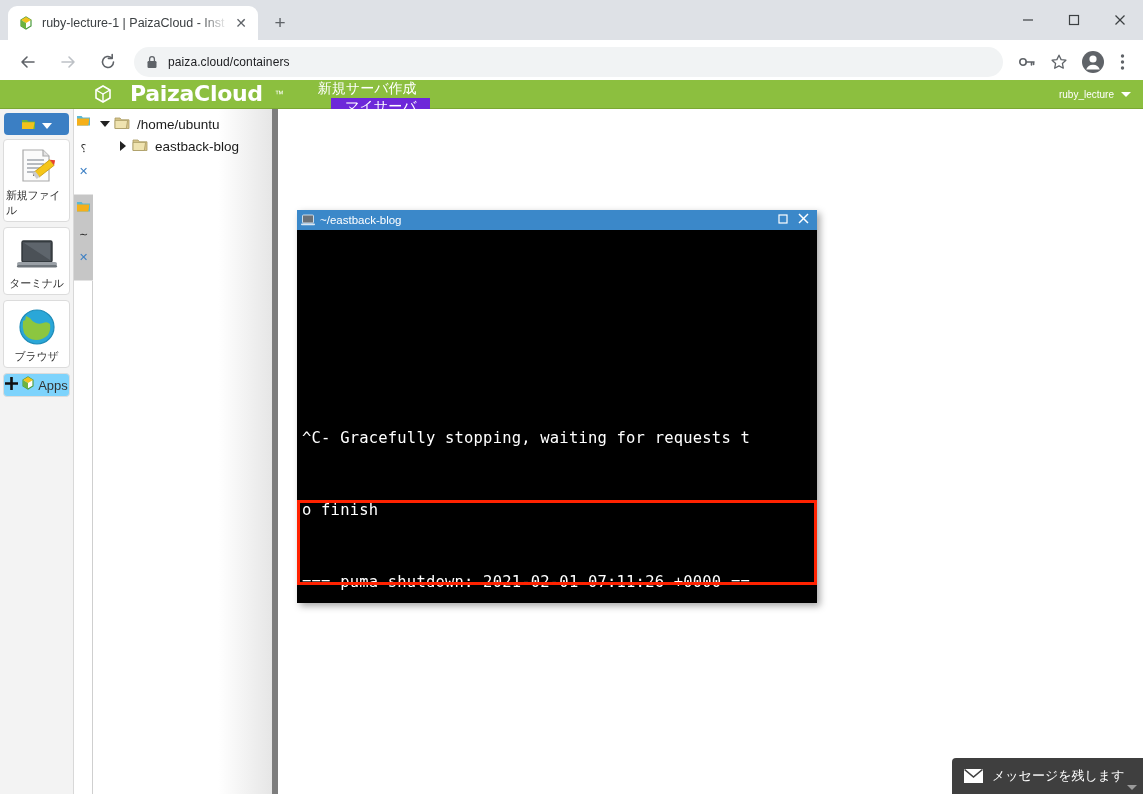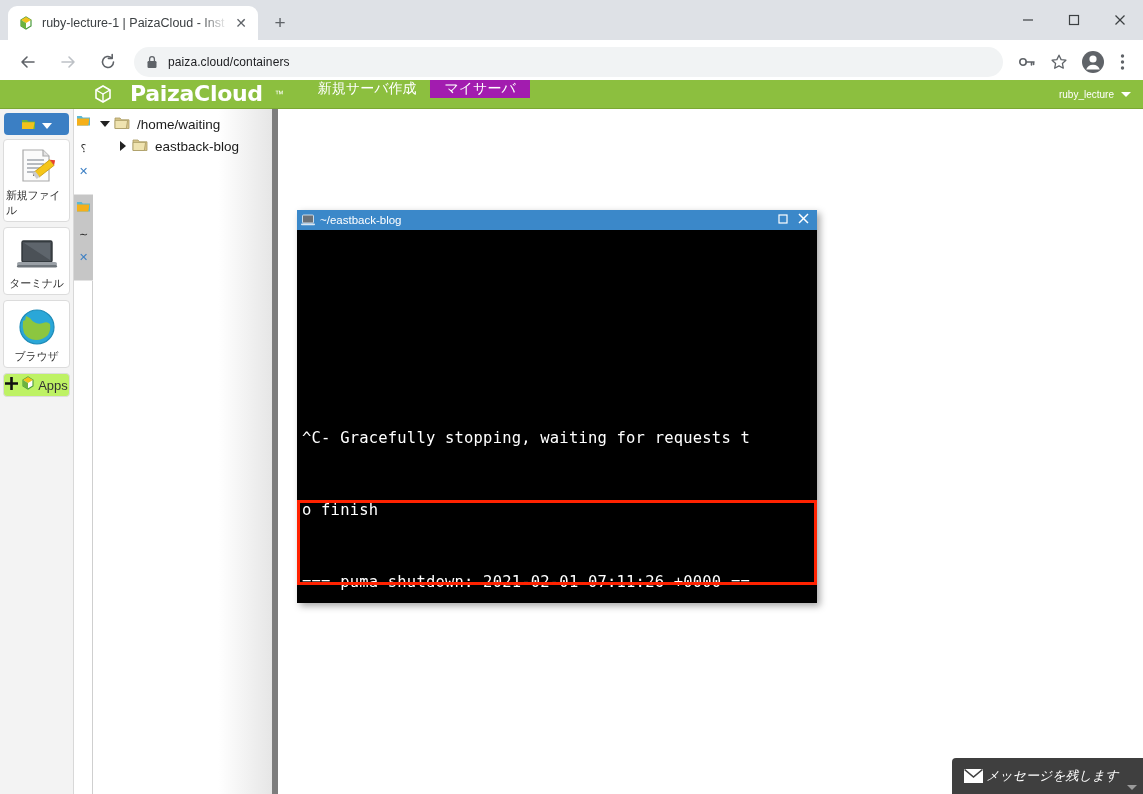--- a/index.html
+++ b/index.html
@@ -97,26 +97,26 @@
     color:#fff;
     gap:12px;
   }
   .brand-logo { width: 22px; height: 22px; margin-right:4px; }
   .brand-text {
     font-size: 22px; font-weight: bold; color:#ffffff;
     letter-spacing: -0.3px; line-height: 1;
     font-family: "DejaVu Sans", sans-serif;
   }
   .brand-tm { font-size: 9px; vertical-align: super; color:#fff; }
-  .hdr-nav { display:flex; align-items:flex-start; margin-left: 20px; }
+  .hdr-nav { display:flex; align-items:flex-end; margin-left: 20px; flex-direction: column; }
   .hdr-item {
     display:flex; align-items:center; padding: 0 14px;
     color:#ffffff; font-size: 14px;
   }
-  .hdr-item.active { background:#a21caf; }
+  .hdr-item.active { background:#6d28d9; }
   .hdr-user {
     position:absolute; right: 12px; top:0; height:29px;
     display:flex; align-items:center; color:#fff; font-size:10px;
   }
   .caret-down {
     display:inline-block; margin-left:7px;
     width:0;height:0;border-left:5px solid transparent;border-right:5px solid transparent;
     border-top:5px solid #fff;
   }
 
@@ -152,21 +152,21 @@
   }
   .server-select .sbox { width:15px;height:14px; }
   .tool-card {
     background:#ffffff; border:1px solid #dcdcdc; border-radius:4px;
     margin-bottom: 5px; padding: 6px 2px 3px 2px;
     display:flex; flex-direction:column; align-items:center;
   }
   .tool-icon { width: 44px; height: 40px; display:flex;align-items:center;justify-content:center; }
   .tool-label { font-size: 11px; color:#333; margin-top: 2px; letter-spacing:-0.3px;}
   .apps-card {
-    background:#bef264; border:1px solid #dcdcdc; border-radius:4px;
+    background:#7dd3fc; border:1px solid #dcdcdc; border-radius:4px;
     height: 24px; display:flex; align-items:center; justify-content:center; gap:2px;
   }
   .apps-label { font-size: 13px; color:#333; font-family:"Liberation Sans",sans-serif;}
 
   
   .vtabs {
     position:absolute; left:74px; top:29px; width: 19px; bottom:0;
     background:#ffffff; border-right:1px solid #cfcfcf;
   }
   .vtab {
@@ -231,22 +231,22 @@
     width: 520px; height: 85px;
     border: 3px solid #ff2200;
     pointer-events:none;
   }
 
   
   .msgwidget {
     position:absolute; right: 0px; bottom: 0px;
     width: 191px; height: 36px; background:#3f3f3f;
     border-radius: 4px 0 0 0;
-    display:flex; align-items:center; padding-left: 12px; gap:3px;
-    color:#fff; font-size: 13px; font-style: italic;
+    display:flex; align-items:center; padding-left: 12px; gap:9px;
+    color:#fff; font-size: 13px;
   }
   .env-icon { width:19px; height:14px; flex:0 0 19px; }
   .msg-caret {
     position:absolute; right:6px; bottom:4px;
     width:0;height:0;border-left:5px solid transparent;border-right:5px solid transparent;
     border-top:5px solid #9a9a9a;
   }
 </style>
 </head>
 <body>
@@ -483,21 +483,21 @@
       <div class="tree-row">
         <span class="tw">
             <span class="tri-down"></span>
           </span>
         <span>
           <svg width="18" height="16" viewBox="0 0 18 16">
             <path d="M2 3 H7 L8.4 4.8 H16 V13.5 H2 Z" fill="#d9c68b" stroke="#a89b63" stroke-width=".8"></path>
             <path d="M2 5.4 H14.6 L13.3 13.5 H2 Z" fill="#efe3b0" stroke="#a89b63" stroke-width=".8"></path>
           </svg>
         </span>
-        <span class="tree-label">/home/waiting</span>
+        <span class="tree-label">/home/ubuntu</span>
       </div>
       <div class="tree-row" style="padding-left:22px">
         <span class="tw">
             <span class="tri-right"></span>
           </span>
         <span>
           <svg width="18" height="16" viewBox="0 0 18 16">
             <path d="M2 3 H7 L8.4 4.8 H16 V13.5 H2 Z" fill="#d9c68b" stroke="#a89b63" stroke-width=".8"></path>
             <path d="M2 5.4 H14.6 L13.3 13.5 H2 Z" fill="#efe3b0" stroke="#a89b63" stroke-width=".8"></path>
           </svg>

